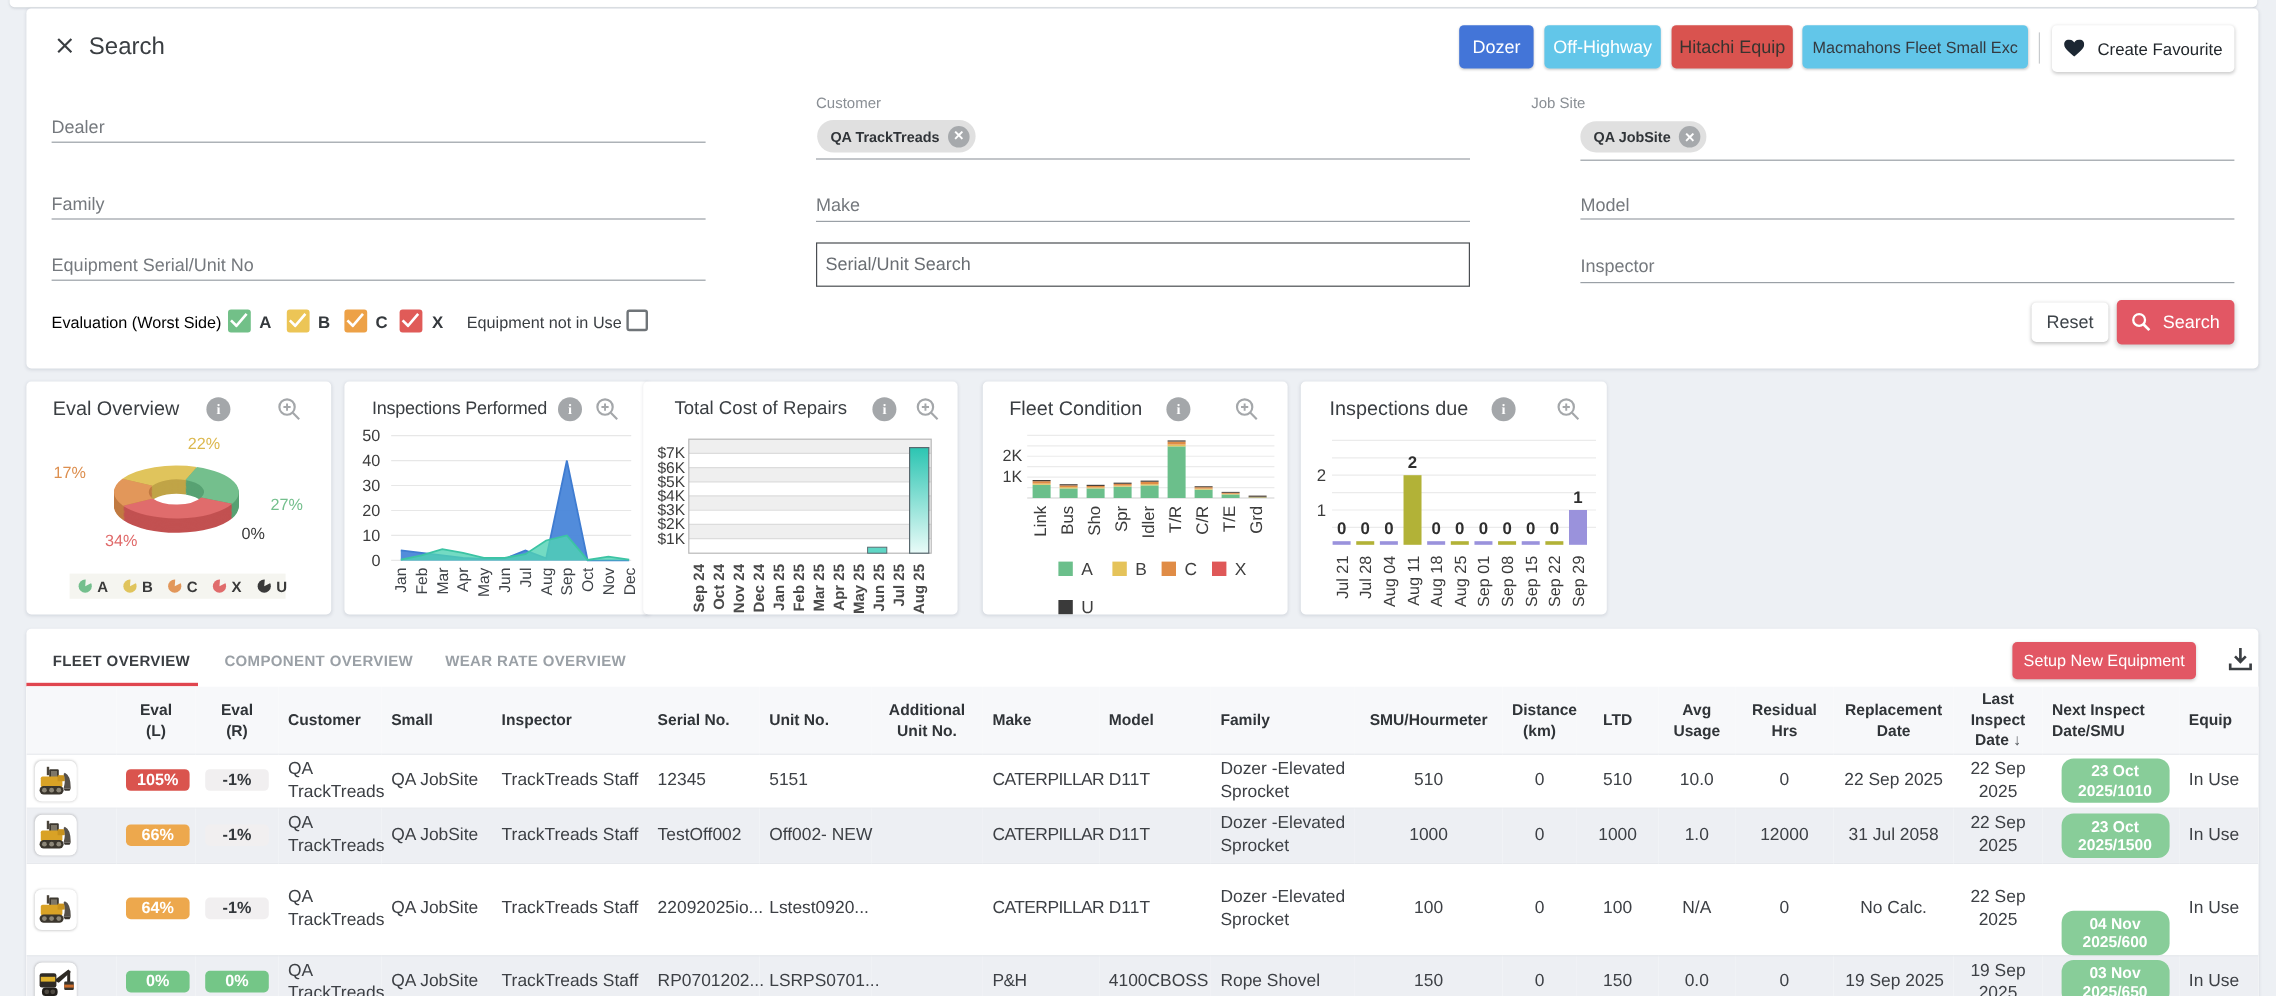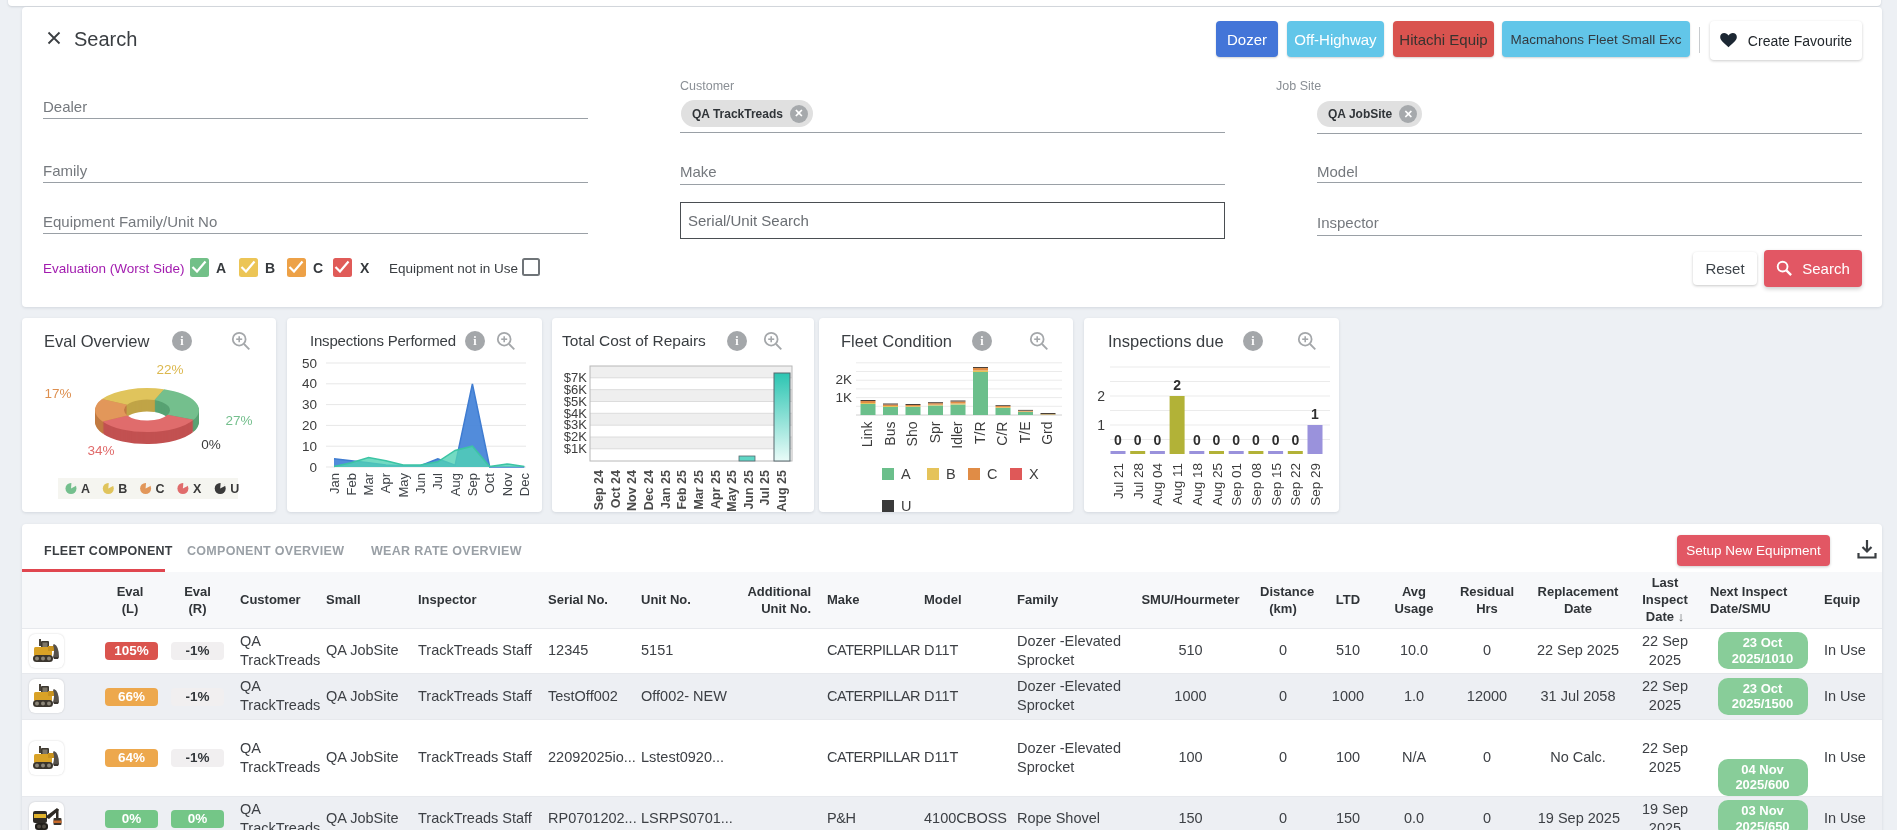--- a/index.html
+++ b/index.html
@@ -55,39 +55,39 @@
   <svg width="17" height="15" viewBox="0 0 20 18" style="margin-right:11px;">
       <path d="M10 17 C6 13 0 9.5 0 4.8 C0 1.8 2.3 0 4.8 0 C6.9 0 8.9 1.2 10 3 C11.1 1.2 13.1 0 15.2 0 C17.7 0 20 1.8 20 4.8 C20 9.5 14 13 10 17 Z" fill="#1c2733"></path>
     </svg>
   Create Favourite
 </div>
 
 <div class="ph" style="left:43px;top:98px;">Dealer</div>
 <div class="uline" style="left:43px;top:0;width:545px;height:119px;"></div>
 <div class="ph" style="left:43px;top:162px;">Family</div>
 <div class="uline" style="left:43px;top:0;width:545px;height:183px;"></div>
-<div class="ph" style="left:43px;top:213px;">Equipment Family/Unit No</div>
+<div class="ph" style="left:43px;top:213px;">Equipment Serial/Unit No</div>
 <div class="uline" style="left:43px;top:0;width:545px;height:234px;"></div>
 
 <div class="lbl" style="left:680px;top:79px;">Customer</div>
 <div class="chip" style="left:681px;top:100px;height:27px;">QA TrackTreads<span class="chipx">✕</span></div>
 <div class="uline" style="left:680px;top:0;width:545px;height:133px;"></div>
 <div class="ph" style="left:680px;top:163px;">Make</div>
 <div class="uline" style="left:680px;top:0;width:545px;height:185px;"></div>
 <div class="abs" style="left:680px;top:202px;width:545px;height:37px;border:1.5px solid #4a4e52;display:flex;align-items:center;padding-left:7px;font-size:15px;color:#6a6e73;">Serial/Unit Search</div>
 
 <div class="lbl" style="left:1276px;top:79px;">Job Site</div>
 <div class="chip" style="left:1317px;top:101px;height:26px;">QA JobSite<span class="chipx">✕</span></div>
 <div class="uline" style="left:1317px;top:0;width:545px;height:134px;"></div>
 <div class="ph" style="left:1317px;top:163px;">Model</div>
 <div class="uline" style="left:1317px;top:0;width:545px;height:183px;"></div>
 <div class="ph" style="left:1317px;top:214px;">Inspector</div>
 <div class="uline" style="left:1317px;top:0;width:545px;height:236px;"></div>
 
-<div class="abs" style="left:43px;top:261px;font-size:13.5px;color:#a21caf;">Evaluation (Worst Side)</div>
+<div class="abs" style="left:43px;top:261px;font-size:13.5px;color:#000000;">Evaluation (Worst Side)</div>
 <div class="cb" style="left:190px;background:#72c088;">
     <svg width="16" height="13" viewBox="0 0 16 13">
       <path d="M1.5 7 L6 11.5 L14.5 1.5" stroke="#fff" stroke-width="2.2" fill="none"></path>
     </svg>
   </div>
 <div class="cblet" style="left:216px;">A</div>
 <div class="cb" style="left:239px;background:#ecc556;">
     <svg width="16" height="13" viewBox="0 0 16 13">
       <path d="M1.5 7 L6 11.5 L14.5 1.5" stroke="#fff" stroke-width="2.2" fill="none"></path>
     </svg>
@@ -237,21 +237,21 @@
   </div>
 <div class="ctitle" style="left:310px;font-size:15px;letter-spacing:-0.2px;">Inspections Performed</div>
 <div class="cinfo" style="left:465px;">i</div>
 <svg class="cmag" style="left:496px;" width="20" height="20" viewBox="0 0 20 20">
     <circle cx="8.2" cy="8.2" r="6.4" stroke="#a4a7aa" stroke-width="1.8" fill="none"></circle>
     <line x1="13" y1="13" x2="18.3" y2="18.3" stroke="#a4a7aa" stroke-width="1.8"></line>
     <line x1="5.2" y1="8.2" x2="11.2" y2="8.2" stroke="#a4a7aa" stroke-width="1.6"></line>
     <line x1="8.2" y1="5.2" x2="8.2" y2="11.2" stroke="#a4a7aa" stroke-width="1.6"></line>
   </svg>
 
-<div class="card" style="left:552px;top:318px;width:262px;height:194px;">
+<div class="card" style="left:536px;top:318px;width:262px;height:194px;">
     <svg width="254" height="194" style="position:absolute;left:0;top:0">
       <rect x="38" y="48.0" width="202" height="11.8" fill="#efefef"></rect>
       <rect x="38" y="71.7" width="202" height="11.8" fill="#efefef"></rect>
       <rect x="38" y="95.3" width="202" height="11.8" fill="#efefef"></rect>
       <rect x="38" y="119.0" width="202" height="11.8" fill="#efefef"></rect>
       <line x1="38" y1="59.8" x2="240" y2="59.8" stroke="#dcdcdc" stroke-width="1"></line>
       <line x1="38" y1="71.7" x2="240" y2="71.7" stroke="#dcdcdc" stroke-width="1"></line>
       <line x1="38" y1="83.5" x2="240" y2="83.5" stroke="#dcdcdc" stroke-width="1"></line>
       <line x1="38" y1="95.3" x2="240" y2="95.3" stroke="#dcdcdc" stroke-width="1"></line>
       <line x1="38" y1="107.2" x2="240" y2="107.2" stroke="#dcdcdc" stroke-width="1"></line>
@@ -420,21 +420,21 @@
 <div class="ctitle" style="left:1108px;">Inspections due</div>
 <div class="cinfo" style="left:1243px;">i</div>
 <svg class="cmag" style="left:1297px;" width="20" height="20" viewBox="0 0 20 20">
     <circle cx="8.2" cy="8.2" r="6.4" stroke="#a4a7aa" stroke-width="1.8" fill="none"></circle>
     <line x1="13" y1="13" x2="18.3" y2="18.3" stroke="#a4a7aa" stroke-width="1.8"></line>
     <line x1="5.2" y1="8.2" x2="11.2" y2="8.2" stroke="#a4a7aa" stroke-width="1.6"></line>
     <line x1="8.2" y1="5.2" x2="8.2" y2="11.2" stroke="#a4a7aa" stroke-width="1.6"></line>
   </svg>
 
 <div class="card" style="left:22px;top:524px;width:1860px;height:320px;border-radius:4px 4px 0 0;"></div>
-<div class="tab" style="left:44px;color:#3a3e42;">FLEET COMPONENT</div>
+<div class="tab" style="left:44px;color:#3a3e42;">FLEET OVERVIEW</div>
 <div class="tab" style="left:187px;">COMPONENT OVERVIEW</div>
 <div class="tab" style="left:371px;">WEAR RATE OVERVIEW</div>
 <div class="abs" style="left:22px;top:569px;width:143px;height:3px;background:#e0464f;"></div>
 <div class="abs" style="left:1677px;top:535px;width:153px;height:31px;background:#e25764;border-radius:4px;box-shadow:0 1px 3px rgba(0,0,0,.2);display:flex;align-items:center;justify-content:center;font-size:13.5px;color:#fff;">Setup New Equipment</div>
 <svg class="abs" style="left:1856px;top:538px;" width="22" height="22" viewBox="0 0 22 22">
     <path d="M11 2 L11 13 M6.5 9 L11 13.5 L15.5 9" stroke="#3a3e42" stroke-width="2.2" fill="none"></path>
     <path d="M2.5 15 L2.5 19.5 L19.5 19.5 L19.5 15" stroke="#3a3e42" stroke-width="2.2" fill="none"></path>
   </svg>
 
 <div class="abs" style="left:22px;top:572px;width:1860px;height:258px;overflow:hidden;background:#fff;">
@@ -465,21 +465,21 @@
       <tbody>
         <tr style="height:56px;">
           <th style="text-align:center;"></th>
           <th style="text-align:center;">Eval<br>(L)</th>
           <th style="text-align:center;">Eval<br>(R)</th>
           <th style="text-align:left;">Customer</th>
           <th style="text-align:left;">Small</th>
           <th style="text-align:left;">Inspector</th>
           <th style="text-align:left;">Serial No.</th>
           <th style="text-align:left;">Unit No.</th>
-          <th style="text-align:right;">Additional<br>Unit No.</th>
+          <th style="text-align:center;">Additional<br>Unit No.</th>
           <th style="text-align:left;">Make</th>
           <th style="text-align:left;">Model</th>
           <th style="text-align:left;">Family</th>
           <th style="text-align:center;">SMU/Hourmeter</th>
           <th style="text-align:center;">Distance<br>(km)</th>
           <th style="text-align:center;">LTD</th>
           <th style="text-align:center;">Avg<br>Usage</th>
           <th style="text-align:center;">Residual<br>Hrs</th>
           <th style="text-align:center;">Replacement<br>Date</th>
           <th style="text-align:center;">Last<br>Inspect<br>Date <span style="font-weight:normal;color:#55595e;">↓</span></th>

